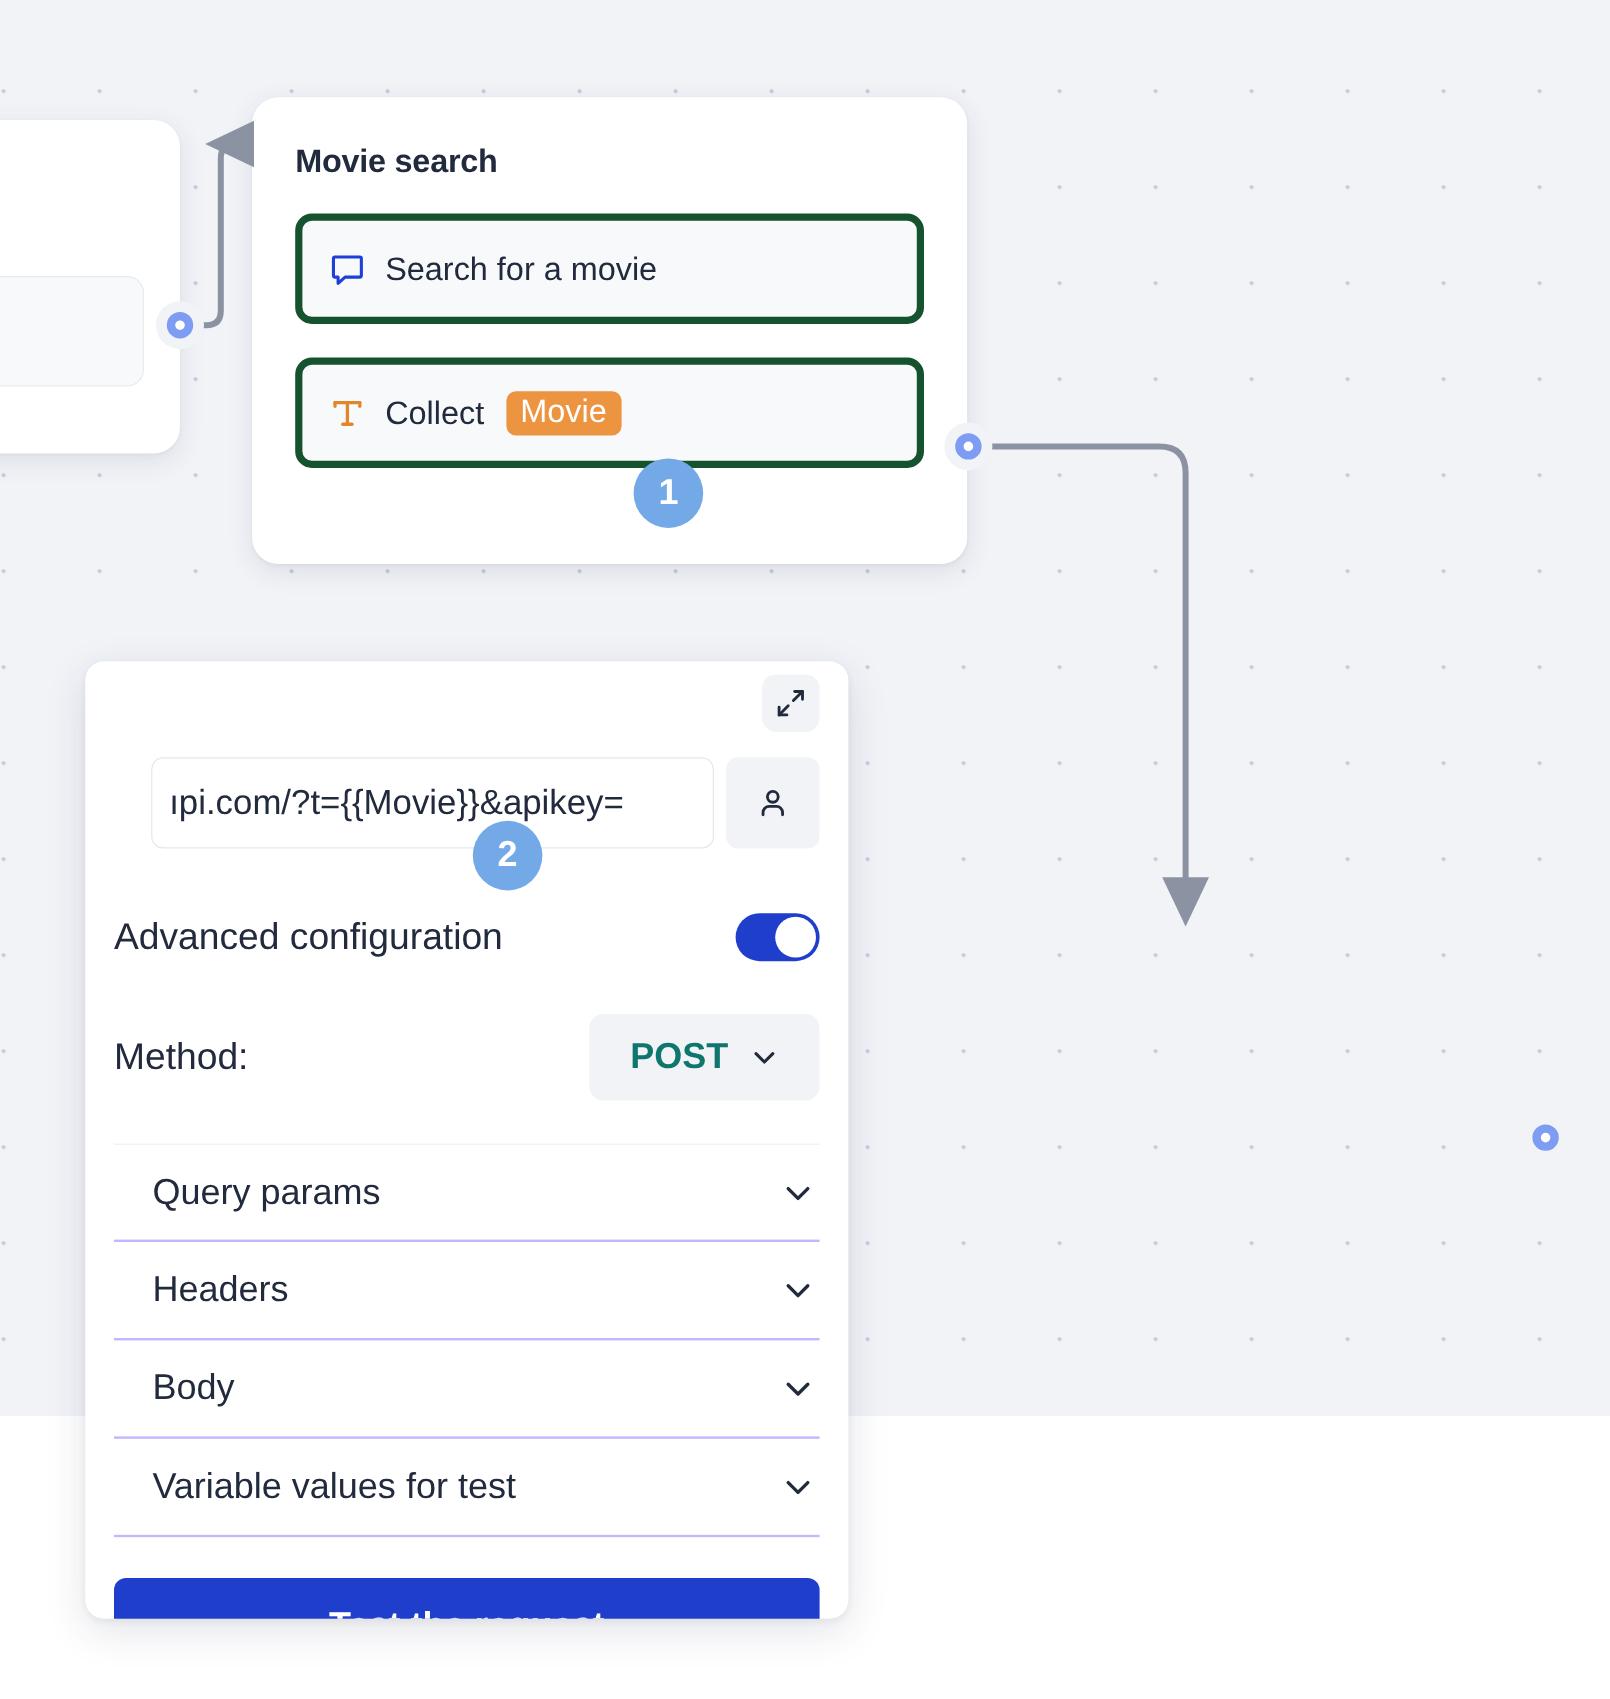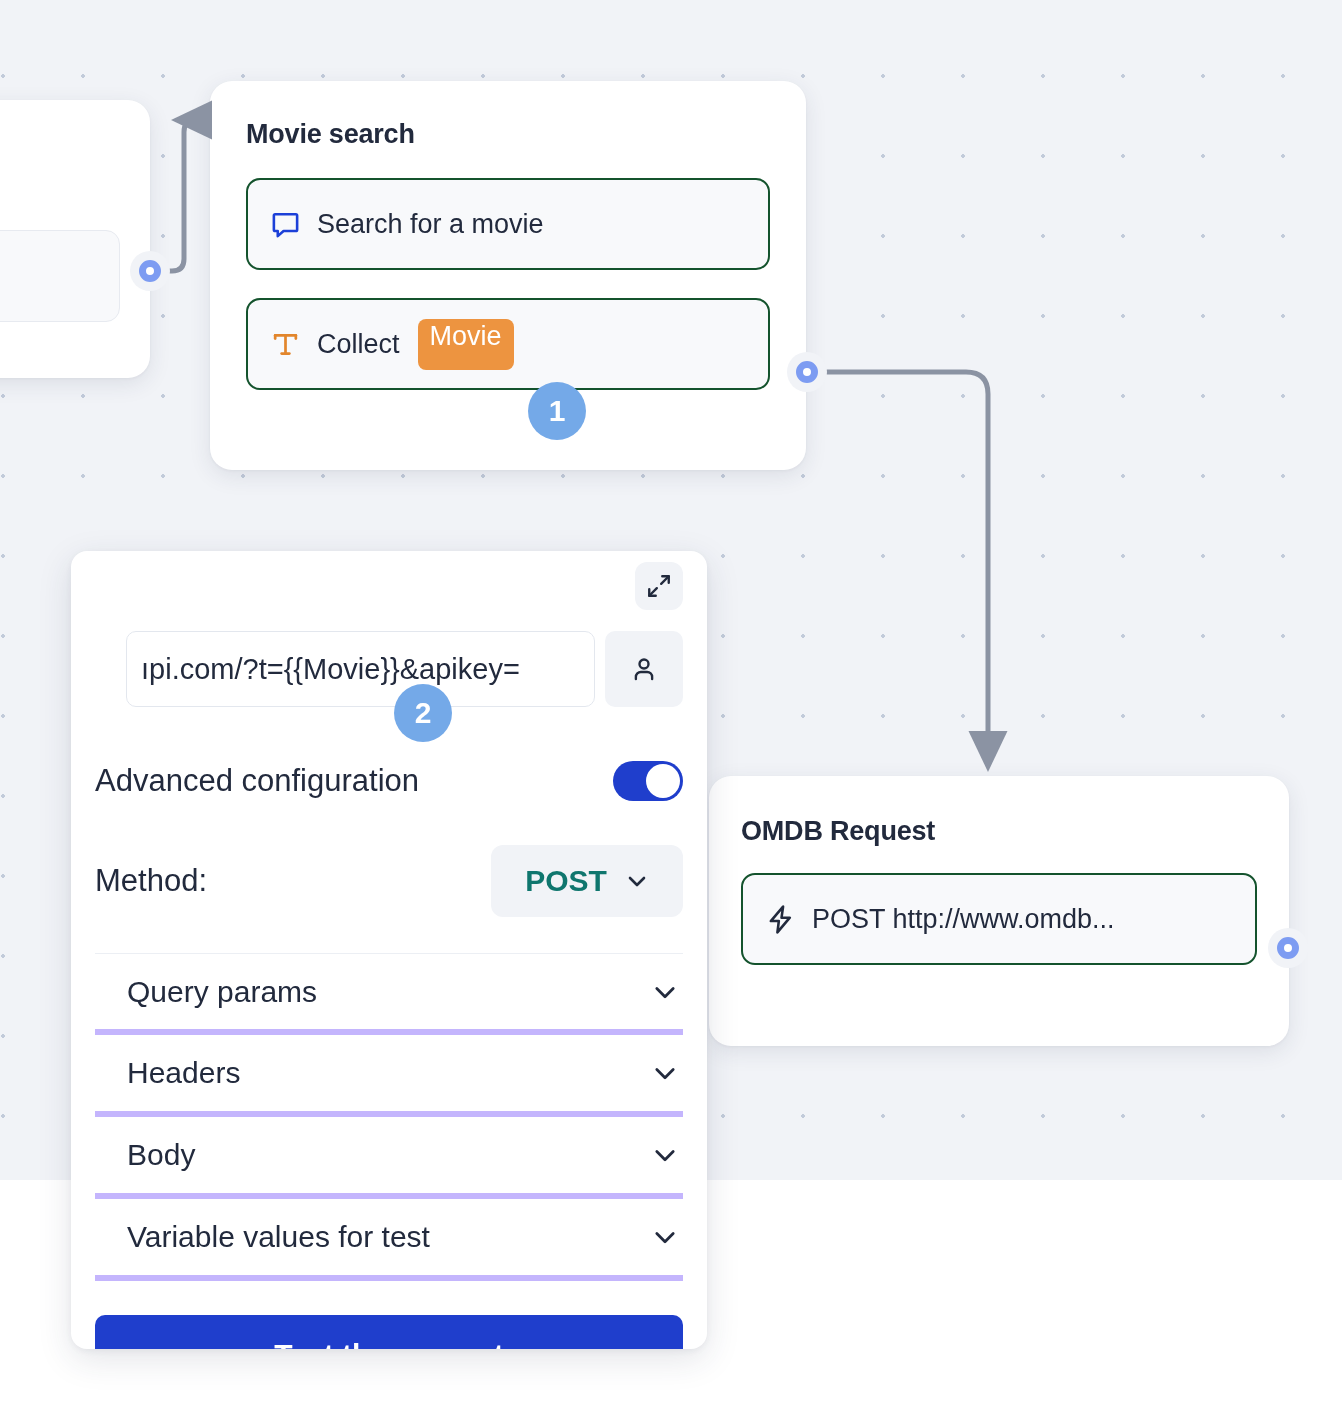--- a/index.html
+++ b/index.html
@@ -33,21 +33,21 @@
     font-size: 27px;
     font-weight: 700;
     color: #222a3d;
     letter-spacing: -0.2px;
   }
   .node-row {
     display: flex;
     align-items: center;
     gap: 16px;
     background: #f8f9fb;
-    border: 2px solid #14532d;
+    border: 6px solid #14532d;
     border-radius: 14px;
     height: 92px;
     padding: 0 22px;
     font-size: 27px;
     color: #222a3d;
   }
   .node-row .row-label { white-space: nowrap; }
 
   
   .handle {
@@ -92,21 +92,21 @@
     height: 389px;
     padding: 38px 36px;
   }
   #node-movie-search .node-title { margin-bottom: 28px; }
   #node-movie-search .node-row + .node-row { margin-top: 28px; }
 
   .chip {
     background: #ed9440;
     color: #ffffff;
     border-radius: 8px;
-    padding: 4px 12px 20px;
+    padding: 4px 12px 6px;
     font-size: 27px;
     line-height: 1;
     margin-left: 2px;
   }
 
   
   #node-omdb {
     left: 709px;
     top: 776px;
     width: 580px;
@@ -227,21 +227,21 @@
     color: #0f766e;
     cursor: pointer;
   }
 
   .accordion { margin-top: 36px; }
   .acc-item {
     display: flex;
     align-items: center;
     justify-content: space-between;
     height: 82px;
-    border-bottom: 6px solid #c4b5fd;
+    border-bottom: 2px solid #c4b5fd;
     padding: 0 4px 0 32px;
     cursor: pointer;
   }
   .acc-item:first-child { border-top: 1px solid #eceff4; }
   .acc-label { font-size: 30px; color: #222a3d; }
 
   .test-btn {
     display: block;
     width: 100%;
     height: 80px;
@@ -304,31 +304,20 @@
         </svg>
       </span>
       <span class="row-label">Collect</span>
       <span class="chip">Movie</span>
     </div>
   </div>
   <div class="handle" style="left:787px; top:352px;"></div>
 
   <div class="step-badge" style="left:528px; top:382px;">1</div>
 
-  <div class="node" id="node-omdb">
-    <div class="node-title">OMDB Request</div>
-    <div class="node-row">
-      <span>
-        <svg width="31" height="31" viewBox="0 0 24 24" fill="none" stroke="#222a3d" stroke-width="2" stroke-linecap="round" stroke-linejoin="round">
-          <path d="M14 2 4.5 13.2h6.2L9.6 22l9.6-11.4h-6.4L14 2z"></path>
-        </svg>
-      </span>
-      <span class="row-label">POST http://www.omdb...</span>
-    </div>
-  </div>
   <div class="handle" style="left:1268px; top:928px;"></div>
 
   <div id="config-panel">
 
     <button class="expand-btn">
       <svg width="26" height="26" viewBox="0 0 24 24" fill="none" stroke="#222a3d" stroke-width="2.2" stroke-linecap="round" stroke-linejoin="round">
         <path d="M14 10 21 3"></path>
         <path d="M15 3h6v6"></path>
         <path d="M10 14 3 21"></path>
         <path d="M9 21H3v-6"></path>

